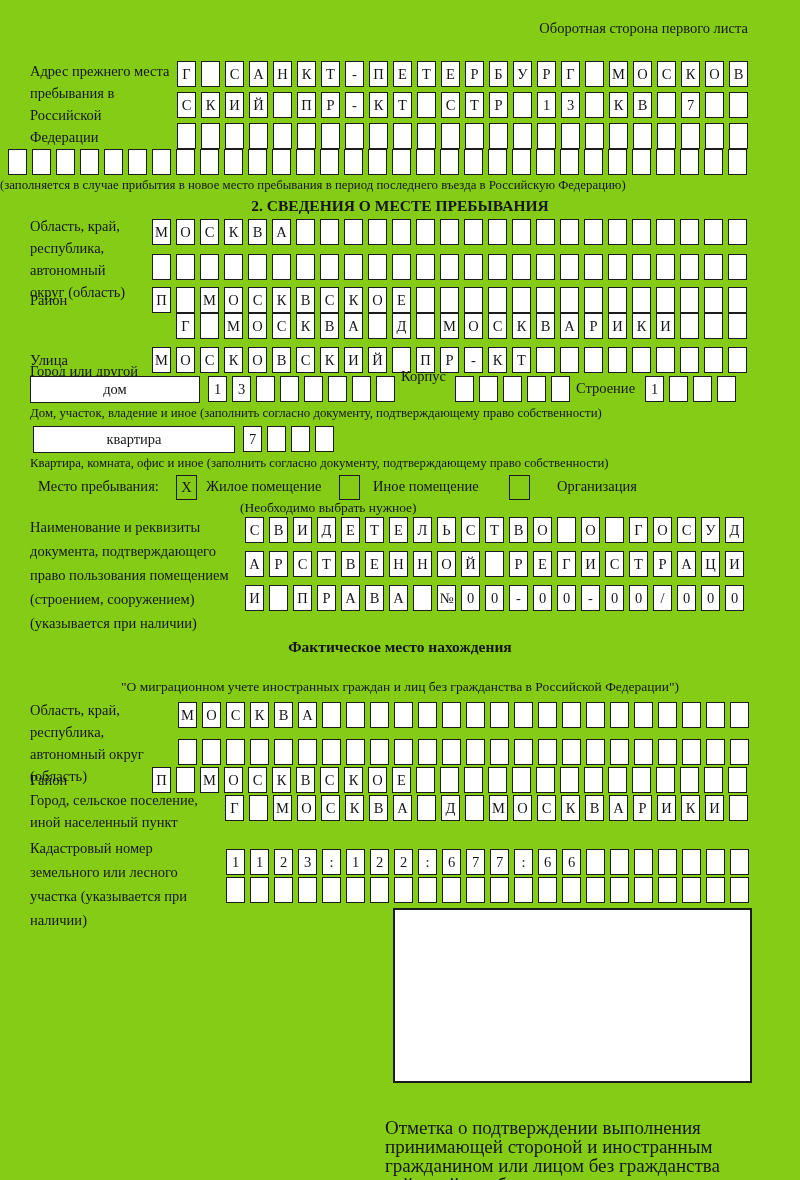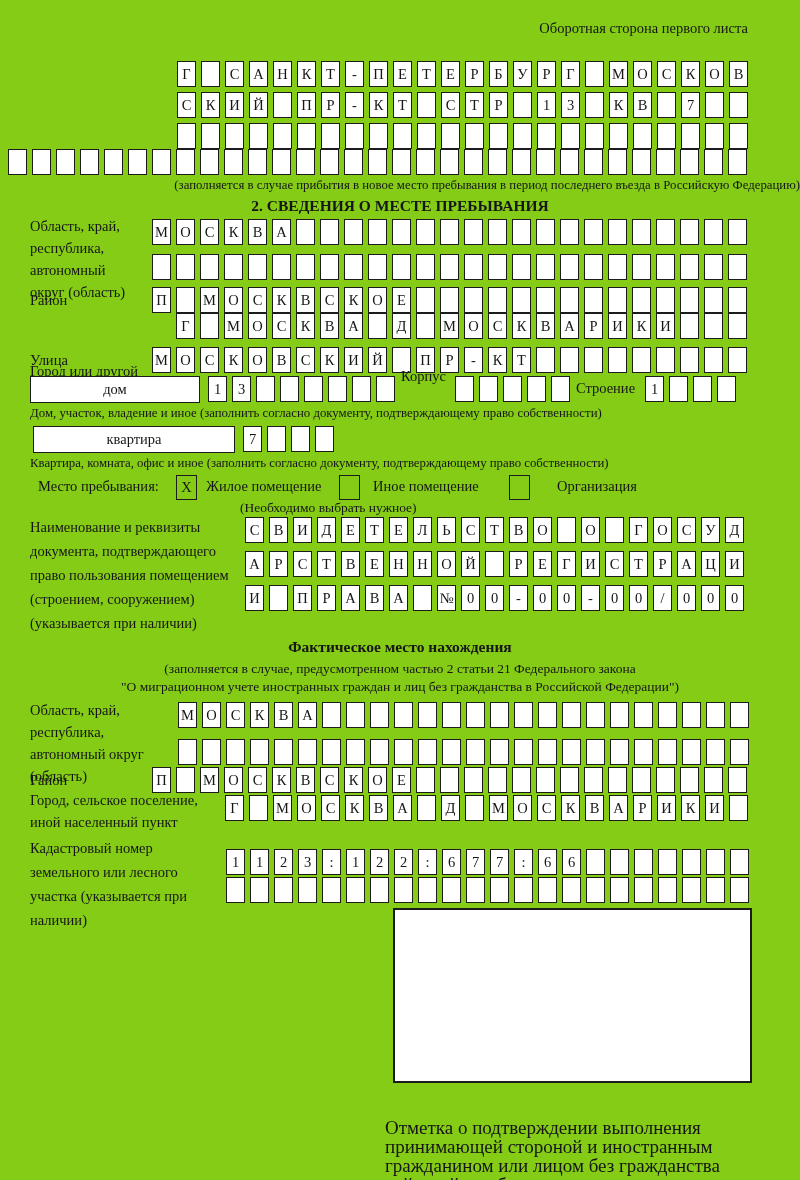--- a/index.html
+++ b/index.html
@@ -8,21 +8,21 @@
     position:relative; width:800px; height:1180px; background:#84cc16;
     font-family:"Liberation Serif", serif; color:#161616; overflow:hidden;
   }
   .abs { position:absolute; }
   .label { font-size:14.5px; line-height:21px; }
   .lh22 { line-height:22px; }
   .lh24 { line-height:24px; }
   .header-note { font-size:14.5px; }
   .sec-title { left:0; right:0; text-align:center; font-size:15.5px; font-weight:bold; }
   .footnote { font-size:12.8px; }
-  .fn-center { left:0; right:0; text-align:right; }
+  .fn-center { left:0; right:0; text-align:left; }
   .subtitle { left:0; right:0; text-align:center; font-size:13.5px; }
   .cellrow { display:flex; gap:5px; }
   .cell {
     width:19px; height:26px; border:1.7px solid #1c1c1c; flex:0 0 19px;
     display:flex; align-items:center; justify-content:center;
     font-size:14.5px; line-height:1; background:#fff;
   }
   .checkbox {
     width:21px; height:25px; border:1.7px solid #1c1c1c;
     display:flex; align-items:center; justify-content:center; font-size:14.5px;
@@ -36,20 +36,21 @@
   .stamp-box { border:2px solid #1c1c1c; background:#fff; }
   .stamp-caption { font-size:19px; line-height:19px; text-align:left;margin-top:31px; }
 </style>
 </head>
 <body>
 
 <div class="page">
 
   <div class="abs header-note" style="top:20px; right:52px;">Оборотная сторона первого листа</div>
 
+  <div class="abs label lh22" style="top:60px; left:30px; width:140px;">Адрес прежнего места пребывания в Российской Федерации</div>
   <div class="abs cellrow" style="top:61px; left:177px;">
       <span class="cell filled">Г</span>
       <span class="cell"></span>
       <span class="cell filled">С</span>
       <span class="cell filled">А</span>
       <span class="cell filled">Н</span>
       <span class="cell filled">К</span>
       <span class="cell filled">Т</span>
       <span class="cell filled">-</span>
       <span class="cell filled">П</span>
@@ -411,21 +412,20 @@
       <span class="cell filled">-</span>
       <span class="cell filled">0</span>
       <span class="cell filled">0</span>
       <span class="cell filled">/</span>
       <span class="cell filled">0</span>
       <span class="cell filled">0</span>
       <span class="cell filled">0</span>
     </div>
 
   <div class="abs sec-title" style="top:638px;">Фактическое место нахождения</div>
-  <div class="abs subtitle" style="top:661px;">(заполняется в случае, предусмотренном частью 2 статьи 21 Федерального закона</div>
   <div class="abs subtitle" style="top:679px;">"О миграционном учете иностранных граждан и лиц без гражданства в Российской Федерации")</div>
 
   <div class="abs label lh22" style="top:699px; left:30px; width:132px;">Область, край, республика, автономный округ (область)</div>
   <div class="abs cellrow" style="top:702px; left:178px;">
       <span class="cell filled">М</span>
       <span class="cell filled">О</span>
       <span class="cell filled">С</span>
       <span class="cell filled">К</span>
       <span class="cell filled">В</span>
       <span class="cell filled">А</span>

